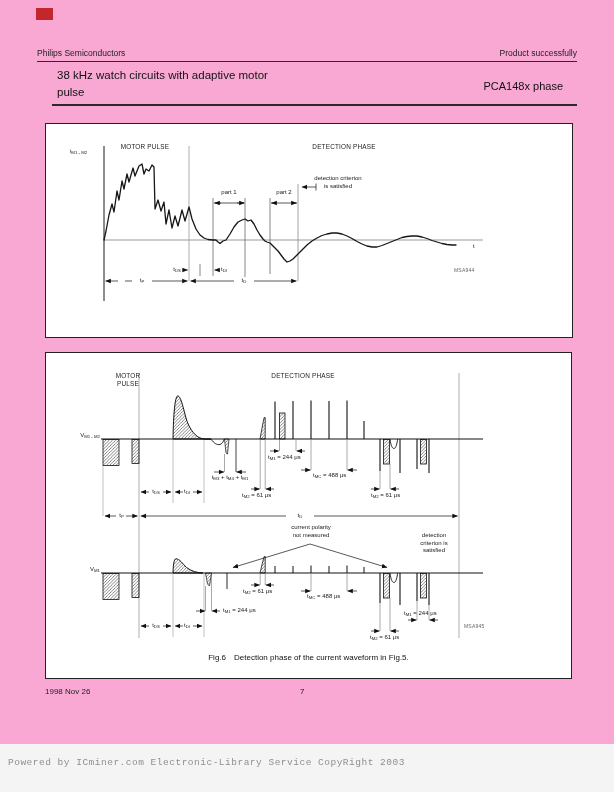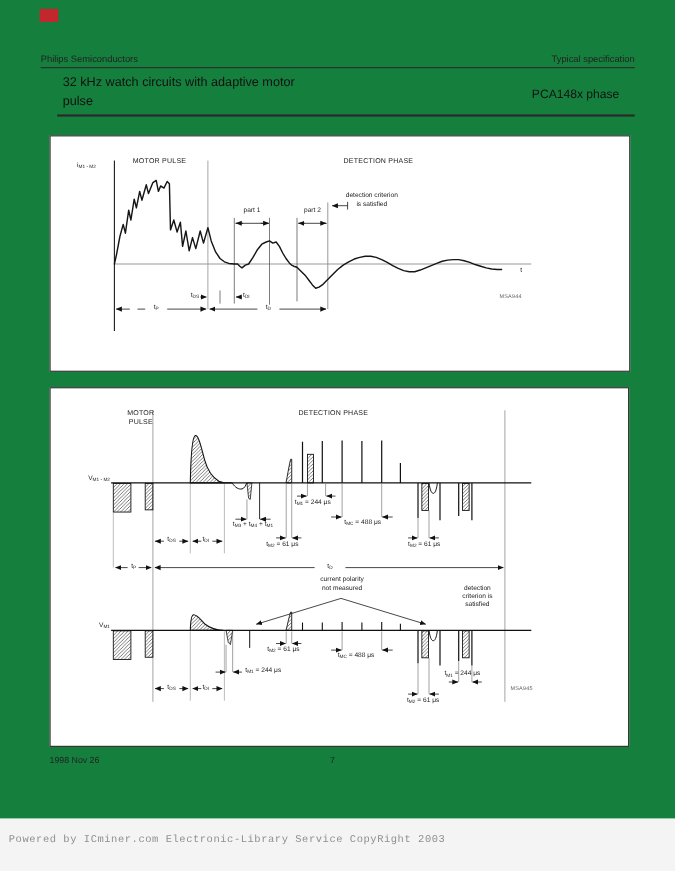--- a/index.html
+++ b/index.html
@@ -1,16 +1,16 @@
 <!DOCTYPE html>
 <html><head>
 <meta charset="utf-8">
 <style>
   html,body{margin:0;padding:0;background:#ffffff;}
-  #page{position:relative;width:614px;height:792px;background:#15803d;overflow:hidden;
+  #page{position:relative;width:614px;height:792px;background:#f9a8d4;overflow:hidden;
         font-family:"Liberation Sans",sans-serif;color:#1a1a1a;}
   .abs{position:absolute;}
   .hdr{font-size:8.5px;color:#222;}
   .rule{position:absolute;background:#2a2a2a;}
   .title{font-size:11.5px;line-height:1.5;color:#111;}
   .series{font-size:11px;color:#111;}
   .figbox{position:absolute;border:1px solid #222;background:#fff;}
   .lbl{position:absolute;font-size:6px;line-height:1.25;color:#1a1a1a;white-space:nowrap;}
   .lbl sub{font-size:72%;position:relative;top:1.4px;vertical-align:baseline;line-height:1;}
   .phase{font-size:6.4px;letter-spacing:0.2px;text-align:center;}
@@ -30,25 +30,25 @@
   svg{position:absolute;left:0;top:0;}
 </style>
 </head>
 <body>
 
 <div id="page">
 
   <div class="abs" style="left:36px;top:8px;width:17px;height:12px;background:#c1272d;"></div>
 
   <div class="abs hdr" style="left:37px;top:48px;">Philips Semiconductors</div>
-  <div class="abs hdr" style="right:37px;top:48px;">Typical specification</div>
+  <div class="abs hdr" style="right:37px;top:48px;">Product successfully</div>
   <div class="rule" style="left:37px;right:37px;top:61px;height:1px;"></div>
 
   <div class="abs title blk" style="left:57px;top:67px;width:310px;">
-    <span>32 kHz watch circuits with adaptive motor</span>
+    <span>38 kHz watch circuits with adaptive motor</span>
     <span>pulse</span>
   </div>
   <div class="abs series" style="right:51px;top:80px;">PCA148x phase</div>
   <div class="rule" style="left:52px;right:37px;top:104px;height:1.5px;"></div>
 
   <div class="figbox" style="left:45px;top:123px;width:526px;height:213px;">
     <svg width="526" height="213" viewBox="0 0 526 213">
       <defs>
         <marker id="ah5" markerWidth="7" markerHeight="7" refX="5.2" refY="3" orient="auto" markerUnits="userSpaceOnUse">
           <path d="M0,0.7 L5.5,3 L0,5.3 Z" fill="#111"></path>
@@ -255,20 +255,23 @@
 
     <div class="lbl" style="left:197px;top:235px;"><span>t</span><sub>M2</sub><span> = 61 μs</span></div>
     <div class="lbl" style="left:261px;top:240px;"><span>t</span><sub>MC</sub><span> = 488 μs</span></div>
     <div class="lbl" style="left:177px;top:254px;"><span>t</span><sub>M1</sub><span> = 244 μs</span></div>
     <div class="lbl ctr" style="left:101px;top:269px;width:18px;"><span>t</span><sub>DS</sub></div>
     <div class="lbl ctr" style="left:134px;top:269px;width:14px;"><span>t</span><sub>DI</sub></div>
     <div class="lbl" style="left:324px;top:281px;"><span>t</span><sub>M2</sub><span> = 61 μs</span></div>
     <div class="lbl" style="left:358px;top:257px;"><span>t</span><sub>M1</sub><span> = 244 μs</span></div>
     <div class="lbl code" style="left:418px;top:270px;">MSA945</div>
 
+    <div class="cap" style="top:300px;">
+      <span class="figno">Fig.6</span><span>Detection phase of the current waveform in Fig.5.</span>
+    </div>
   </div>
 
   <div class="abs footer" style="left:45px;top:687px;">1998 Nov 26</div>
   <div class="abs footer" style="left:300px;top:687px;">7</div>
 
   <div class="band">
     <div class="bandtext">Powered by ICminer.com Electronic-Library Service CopyRight 2003</div>
   </div>
 
 </div>

